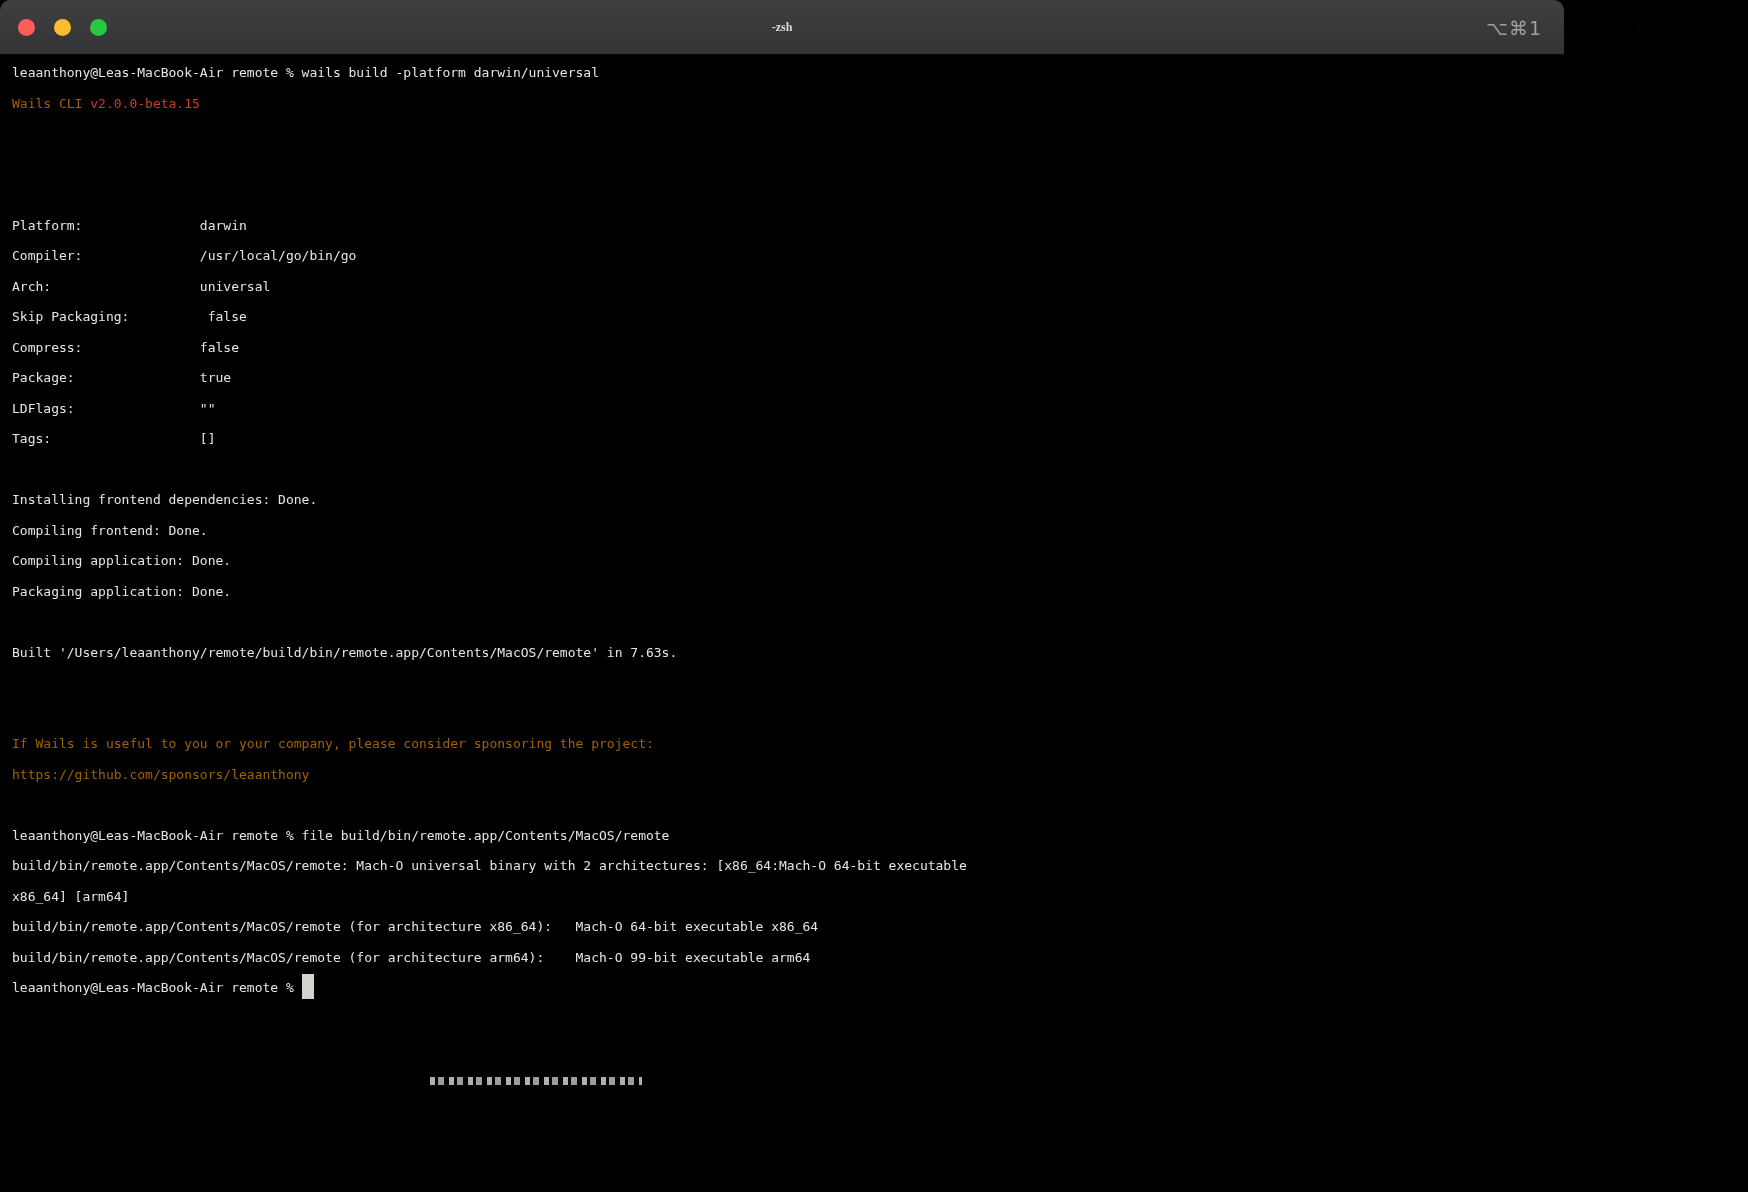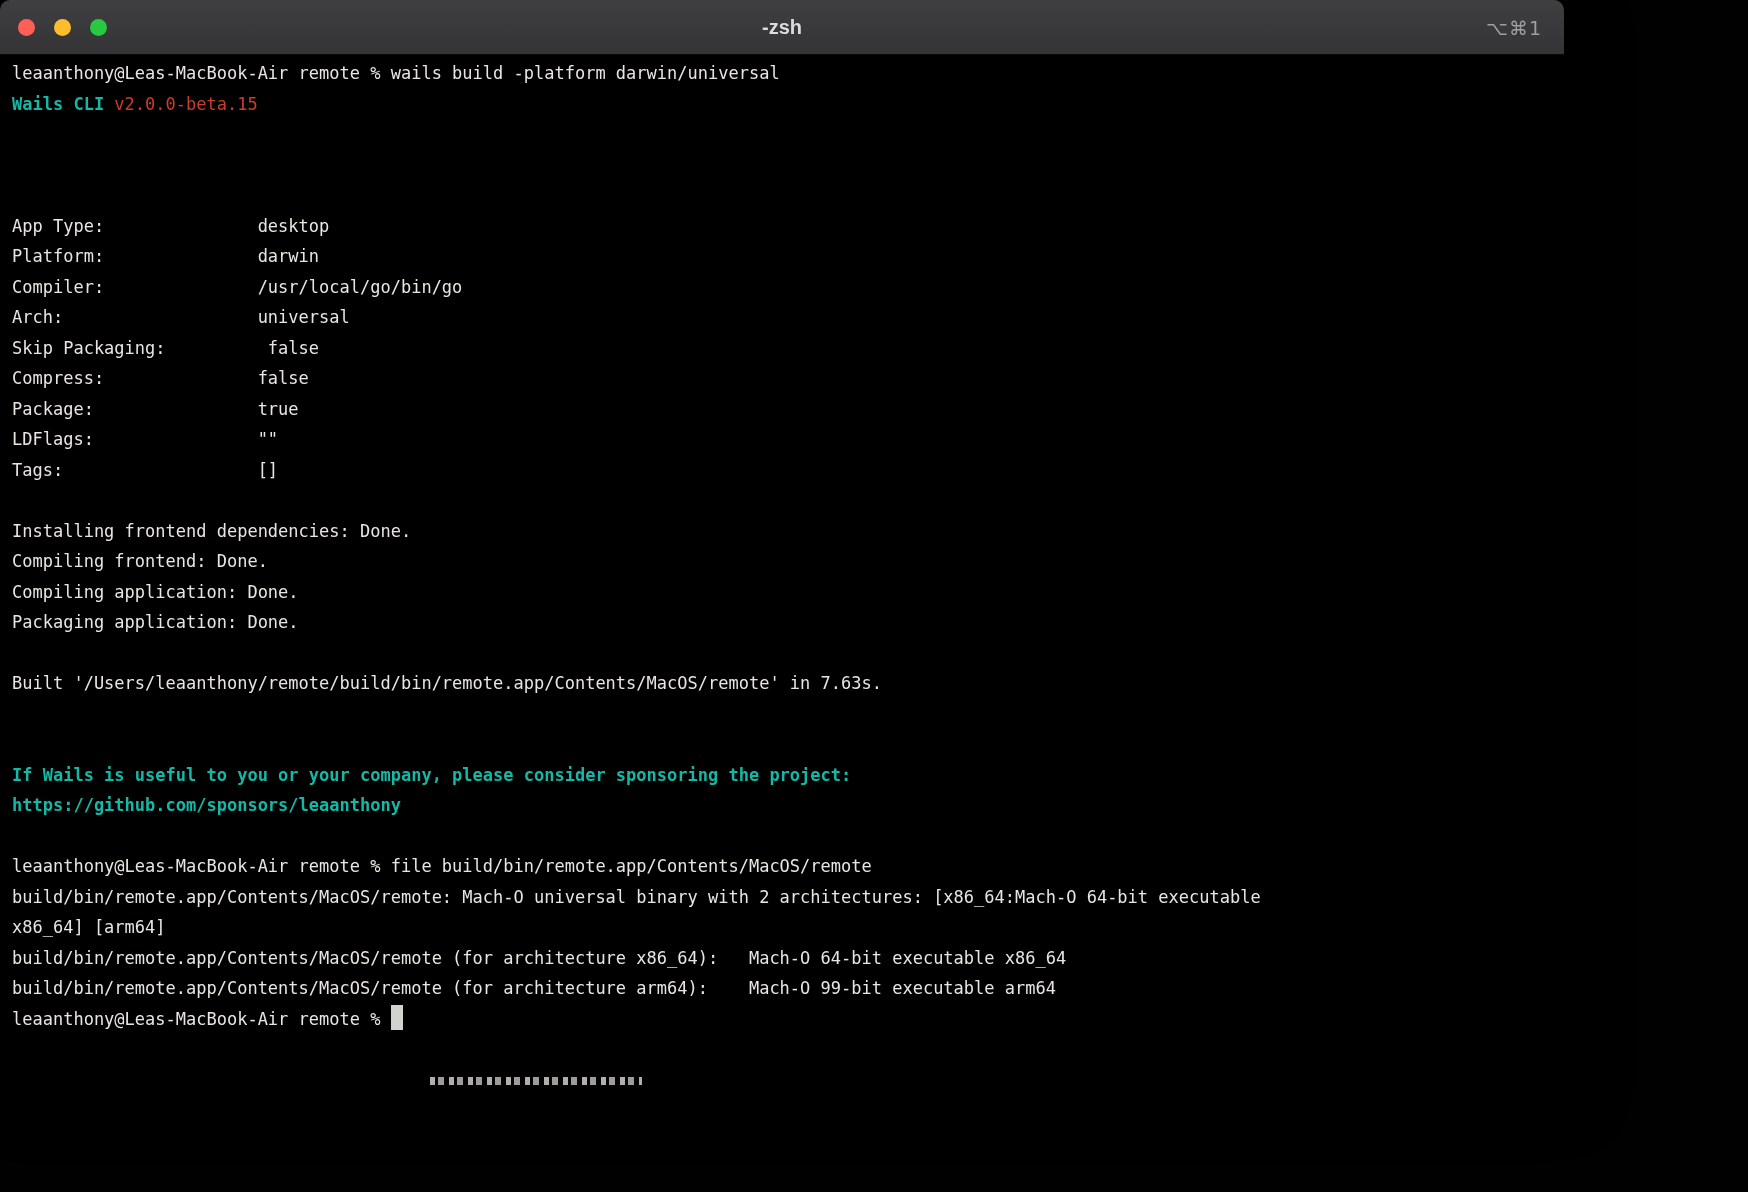--- a/index.html
+++ b/index.html
@@ -31,41 +31,41 @@
   }
   .light { width: 17px; height: 17px; border-radius: 50%; display: inline-block; }
   .light.red    { background: #ff5f57; }
   .light.yellow { background: #febc2e; }
   .light.green  { background: #28c840; }
 
   .title {
     position: absolute; left: 0; right: 0; top: 0; height: 55px;
     display: flex; align-items: center; justify-content: center;
     color: #dcdcdc;
-    font-family: Liberation Sans, sans-serif;
-    font-weight: 700; font-size: 20px;
+    font-family: Liberation Serif, serif;
+    font-weight: 700; font-size: 12px;
   }
   .shortcut {
     position: absolute; right: 22px; top: 0; height: 55px;
     display: flex; align-items: center;
     color: #9f9f9f;
     font-family: "DejaVu Sans", sans-serif;
     font-size: 19px; letter-spacing: 1px;
   }
 
   .terminal {
     padding: 3px 12px 0 12px;
     font-family: "DejaVu Sans Mono", monospace;
-    font-size: 17px;
+    font-size: 13px;
     line-height: 30.5px;
     color: #e8e6e3;
   }
   .line { white-space: pre; height: 30.5px; }
   .seg-default { color: #e8e6e3; }
-  .seg-yellow  { color: #14b8a6; font-weight: bold; }
+  .seg-yellow  { color: #a16207; }
   .seg-red     { color: #cb3d2a; }
 
   .cursor {
     display: inline-block;
     width: 12px; height: 25px;
     background: #d4d2cd;
     vertical-align: middle;
     margin-bottom: 4px;
   }
 
@@ -95,21 +95,20 @@
       <div class="title">-zsh</div>
       <div class="shortcut">⌥⌘1</div>
     </div>
 
     <div class="terminal">
         <div class="line"><span class="seg-default">leaanthony@Leas-MacBook-Air remote % wails build -platform darwin/universal</span></div>
         <div class="line"><span class="seg-yellow">Wails CLI </span><span class="seg-red">v2.0.0-beta.15</span></div>
         <div class="line">&nbsp;</div>
         <div class="line">&nbsp;</div>
         <div class="line">&nbsp;</div>
-        <div class="line"><span class="seg-default">App Type:               desktop</span></div>
         <div class="line"><span class="seg-default">Platform:               darwin</span></div>
         <div class="line"><span class="seg-default">Compiler:               /usr/local/go/bin/go</span></div>
         <div class="line"><span class="seg-default">Arch:                   universal</span></div>
         <div class="line"><span class="seg-default">Skip Packaging:          false</span></div>
         <div class="line"><span class="seg-default">Compress:               false</span></div>
         <div class="line"><span class="seg-default">Package:                true</span></div>
         <div class="line"><span class="seg-default">LDFlags:                ""</span></div>
         <div class="line"><span class="seg-default">Tags:                   []</span></div>
         <div class="line">&nbsp;</div>
         <div class="line"><span class="seg-default">Installing frontend dependencies: Done.</span></div>

